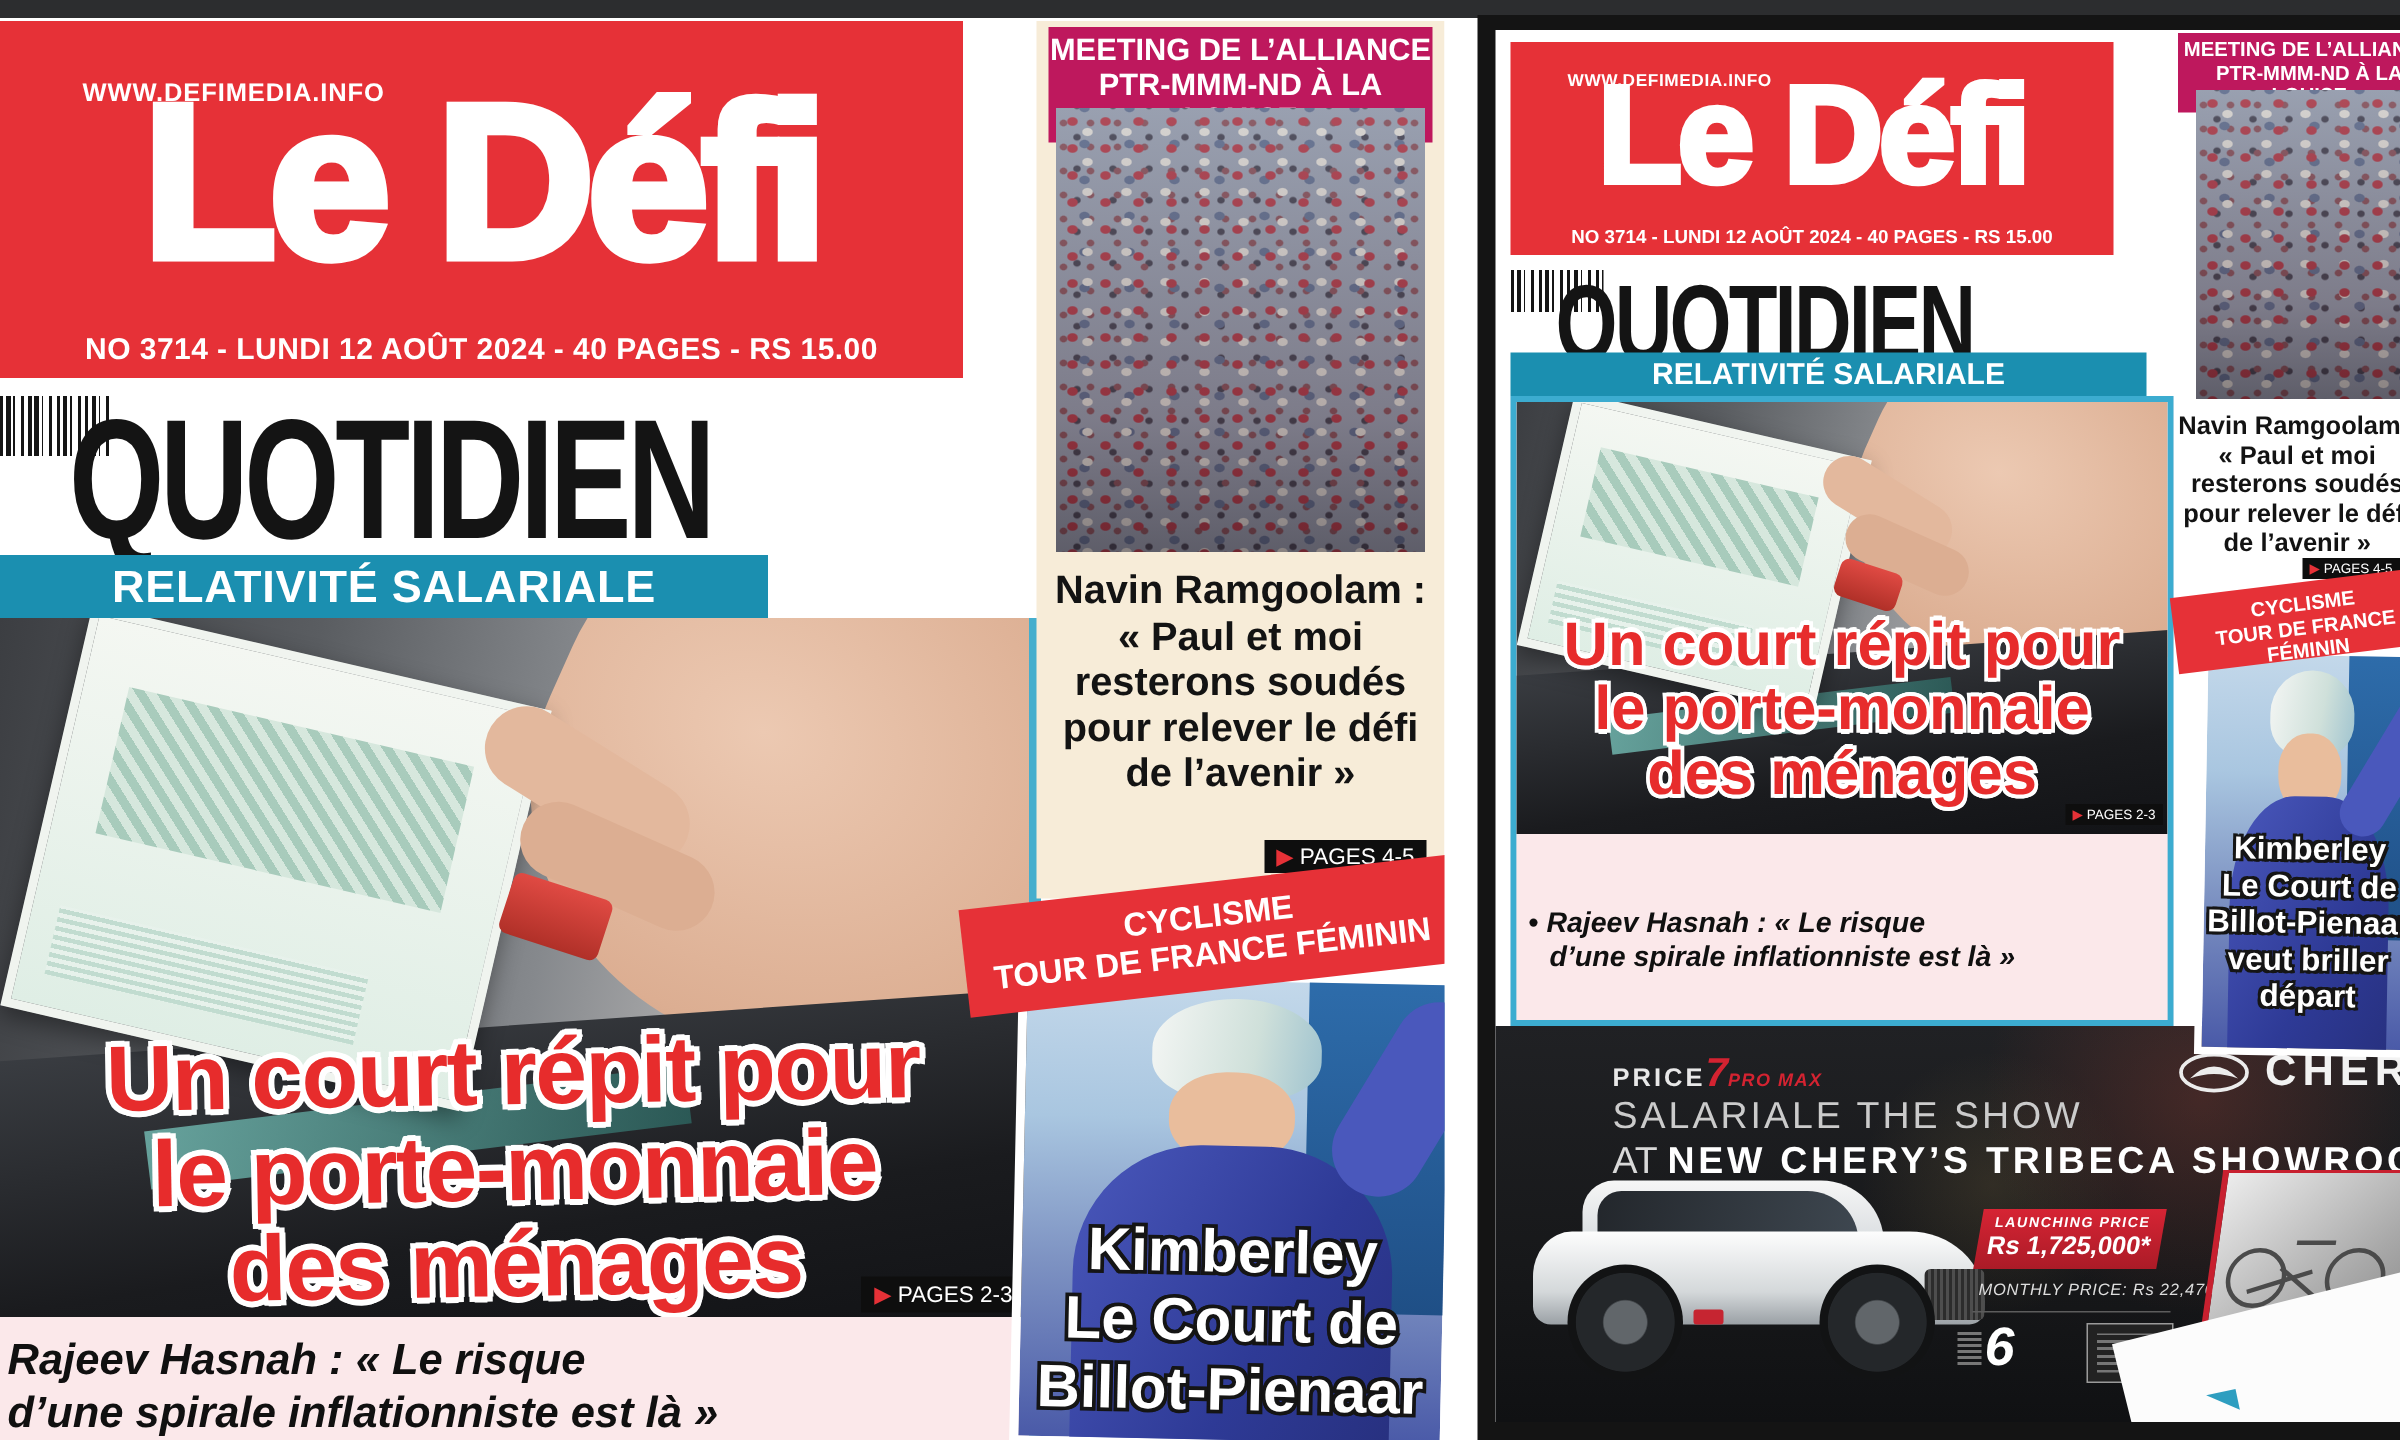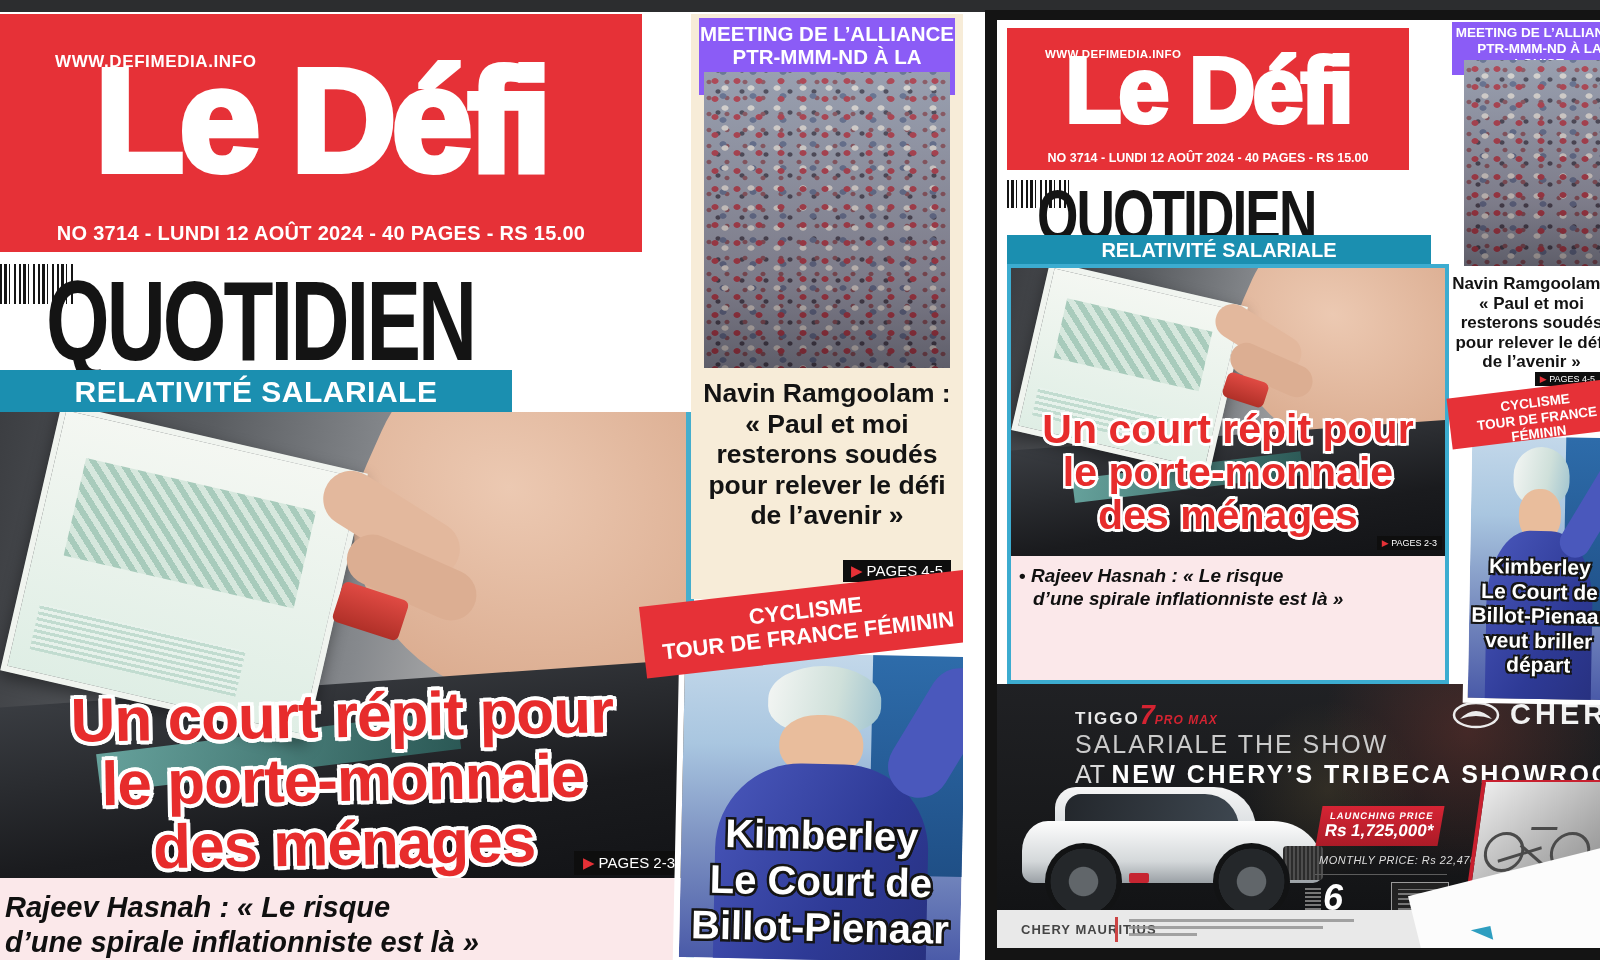--- a/index.html
+++ b/index.html
@@ -47,21 +47,21 @@
       text-shadow:3px 3px 0 #fff,-3px -3px 0 #fff,3px -3px 0 #fff,-3px 3px 0 #fff,0 4px 0 #fff,0 -4px 0 #fff,4px 0 0 #fff,-4px 0 0 #fff;}
   .hlL{left:0;top:272px;width:100%;font-size:62px;line-height:64px;transform:rotate(-1deg);letter-spacing:-1px;}
   .pagetag{background:#0e0e0e;color:#fff;font-weight:400;white-space:nowrap;}
   .pagetag .arr{color:#e63137;}
   .tagL{right:2px;bottom:5px;font-size:15px;padding:3px 9px;}
   .pinkL{left:0;top:866px;width:686px;height:82px;background:#fbe8ea;}
   .bulletTextL{position:absolute;left:5px;top:12px;font-size:29px;font-weight:700;font-style:italic;
                color:#101010;line-height:35px;white-space:nowrap;}
 
   .beigeL{left:691px;top:2px;width:272px;height:585px;background:#f7ecd8;}
-  .kicker{background:#8b5cf6;color:#fff;text-align:center;font-weight:700;}
+  .kicker{background:#be185d;color:#fff;text-align:center;font-weight:700;}
   .kickerL{left:8px;top:4px;width:256px;font-size:20.5px;line-height:23px;padding:4px 0;}
   .crowd{position:relative;overflow:hidden;background-color:#9aa0ad;
     background-image:
       radial-gradient(#b8303a 3px,transparent 4px),
       radial-gradient(#ece6da 3px,transparent 4px),
       radial-gradient(#5d6b8a 3px,transparent 4px),
       radial-gradient(#8a4a4f 2px,transparent 3px),
       radial-gradient(#3e3a45 2px,transparent 3px);
     background-size:22px 18px,26px 20px,30px 24px,18px 16px,24px 21px;
     background-position:0 0,8px 6px,4px 12px,14px 2px,2px 9px;}
@@ -97,21 +97,21 @@
   .barcodeR{left:10px;top:160px;width:62px;height:28px;}
   .quotR{left:40px;top:153px;font-size:56px;font-weight:700;color:#141414;letter-spacing:-2px;
          transform:scale(.95,1.3);transform-origin:left top;white-space:nowrap;}
   .tealR{left:10px;top:215px;width:424px;height:29px;font-size:20px;line-height:30px;}
   .leadR{left:10px;top:244px;width:434px;height:412px;border:4px solid #3cacd0;background:#fbe8ea;overflow:hidden;}
   .leadRphoto{position:absolute;left:0;top:0;width:100%;height:288px;overflow:hidden;}
   .hlR{left:0;top:140px;width:100%;font-size:41px;line-height:43px;-webkit-text-stroke:5px #fff;
        text-shadow:2px 2px 0 #fff,-2px -2px 0 #fff,2px -2px 0 #fff,-2px 2px 0 #fff,0 3px 0 #fff,0 -3px 0 #fff;}
   .tagR{right:3px;top:268px;font-size:9px;padding:2px 5px;}
   .pinkR{position:absolute;left:0;top:288px;width:100%;bottom:0;background:#fbe8ea;}
-  .bulR{position:absolute;left:8px;font-size:19px;font-weight:700;font-style:italic;color:#101010;line-height:23px;white-space:nowrap;}
+  .bulR{position:absolute;left:8px;font-size:19px;font-weight:700;font-style:italic;color:#101010;line-height:23px;white-space:nowrap;margin-top:40px;}
   .bulR .dot{font-style:normal;}
   .bulR .ind{padding-left:14px;}
   .bulR1{top:8px;}
   .bulR2{top:62px;}
 
   .kickerR{left:455px;top:2px;width:175px;font-size:13.5px;line-height:15.5px;padding:3px 0;}
   .crowdR{left:467px;top:40px;width:140px;height:206px;}
   .quoteR{left:452px;top:254px;width:165px;text-align:center;font-size:17px;font-weight:700;color:#131313;line-height:19.5px;}
   .tagPR{right:0;top:352px;font-size:9px;padding:2px 5px;}
   .cycBanR{left:452px;top:368px;width:175px;height:44px;transform:rotate(-7deg);
@@ -338,21 +338,21 @@
           <span style="display:block">Le Court de</span>
           <span style="display:block">Billot-Pienaar</span>
           <span style="display:block">veut briller</span>
           <span style="display:block">départ</span>
         </div>
       </div>
 
       <div class="abs adR">
         <div class="adNight"></div>
         <div class="abs tiggoRow">
-          <span class="tiggoName">TIGGO</span><span class="tiggoNum">7</span><span class="tiggoTrim">PRO MAX</span>
+          <span class="tiggoName">PRICE</span><span class="tiggoNum">7</span><span class="tiggoTrim">PRO MAX</span>
         </div>
         <div class="abs adTag1">SALARIALE THE SHOW</div>
         <div class="abs adTag2">
           <span>AT </span><b>NEW CHERY’S TRIBECA SHOWROOM</b>
         </div>
         <div class="abs brandRow">
           <svg class="chLogo" width="48" height="28" viewBox="0 0 48 28">
             <ellipse cx="24" cy="14" rx="22" ry="12" fill="none" stroke="#ececec" stroke-width="2.5"></ellipse>
             <path d="M8 18 Q24 2 40 18 Q24 12 8 18 Z" fill="#ececec"></path>
           </svg><span class="brandTxt">CHERY</span>
@@ -386,28 +386,19 @@
           <div class="bkBar1"></div>
             <div class="bkBar2"></div>
             <div class="bkBar3"></div>
         </div>
         <div class="abs giftBan">AMAZING GIFTS ON PURCHASE</div>
         <div class="abs gift1">GIANT TALON 29 BIKE</div>
         <div class="abs gift2">
           <span>- REAR RACK</span><span class="gv">Rs 50,000</span>
         </div>
 
-        <div class="adStrip">
-          <div class="dealer">CHERY MAURITIUS</div>
-          <div class="redDiv"></div>
-          <div class="tinyLines">
-            <div></div>
-              <div class="tl2"></div>
-              <div class="tl3"></div>
-          </div>
-        </div>
       </div>
 
       <div class="wedge"></div>
       <div class="wedgeArrow"></div>
     </div>
   </div>
 </div>
 
 </body></html>

